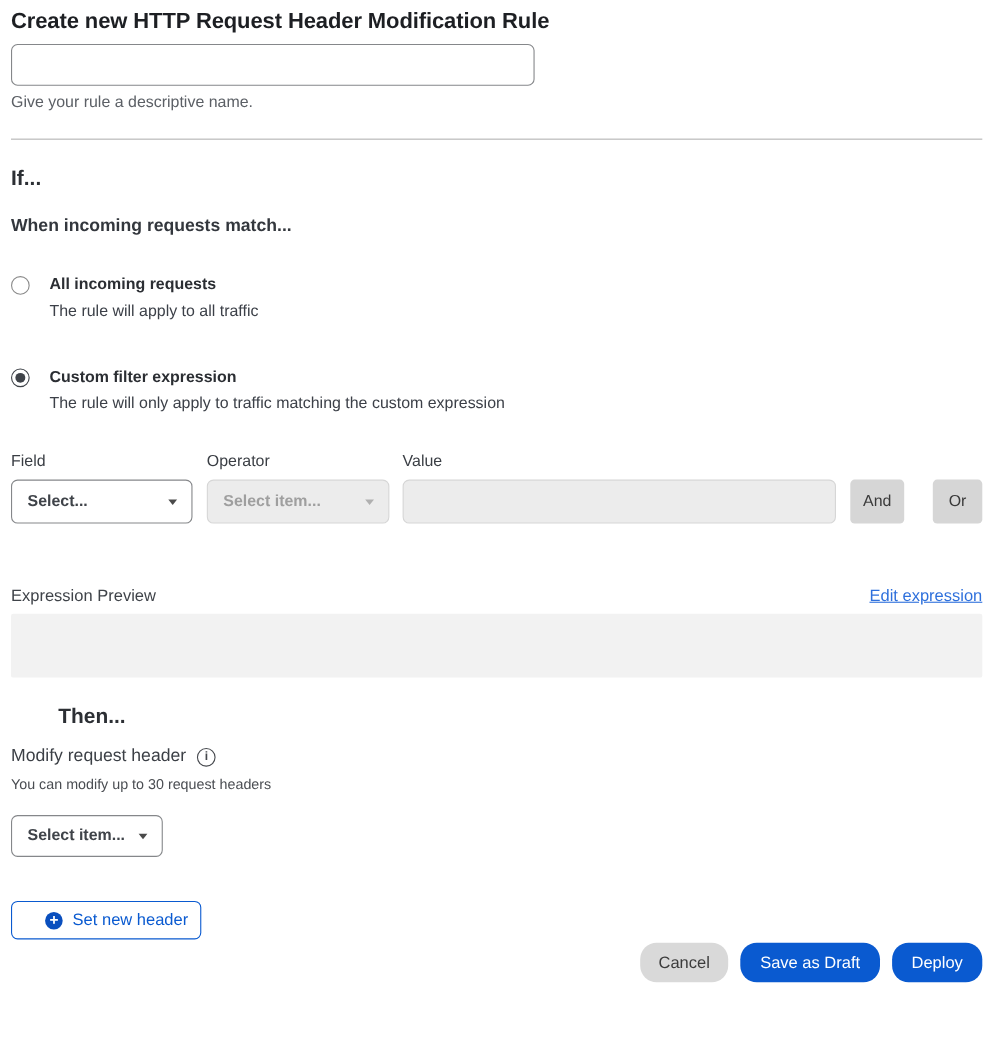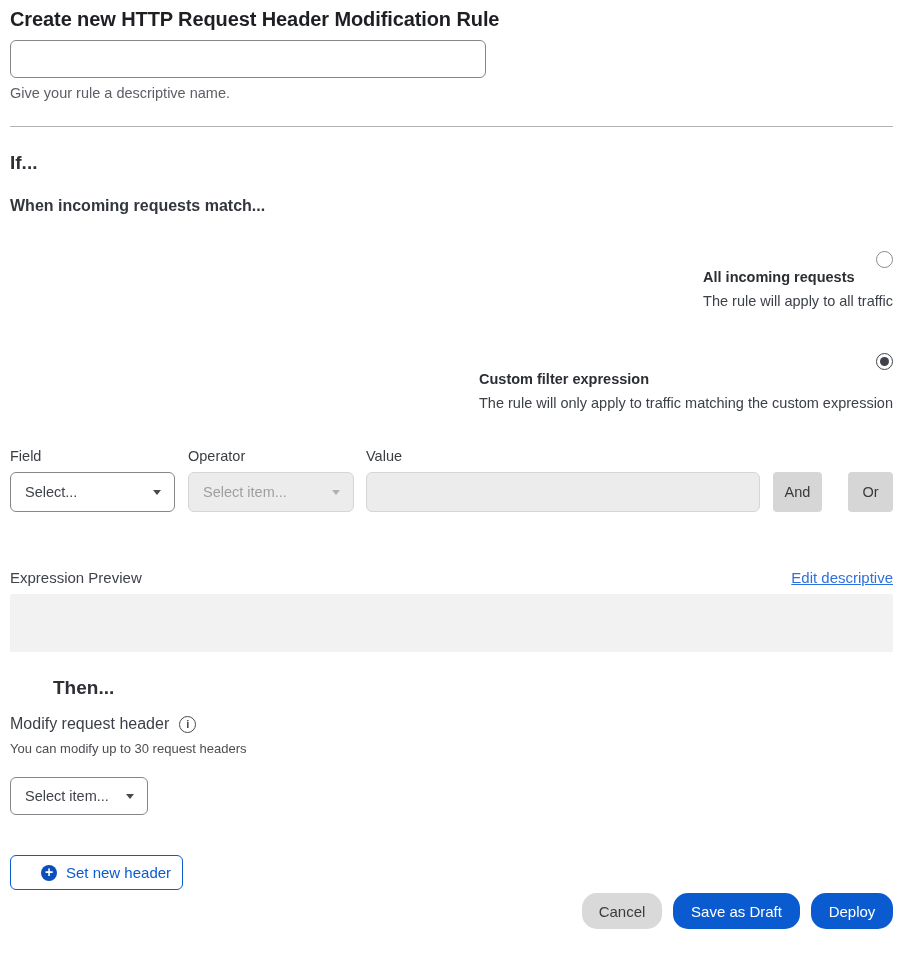--- a/index.html
+++ b/index.html
@@ -69,23 +69,22 @@
     border-top: 1px solid #b3b3b3;
     margin: 25px 0 0 0;
   }
 
   .if-heading { margin-top: 25px; }
   .match-subheading { margin-top: 23px; }
 
   
   .radio-row {
     display: flex;
-    align-items: flex-end;
-    cursor: pointer;
-    flex-direction: column;
+    align-items: flex-start;
+    cursor: pointer;
   }
   .radio-row-1 { margin-top: 35px; }
   .radio-row-2 { margin-top: 41px; }
   .radio {
     flex: 0 0 auto;
     width: 17px;
     height: 17px;
     border: 1px solid #8a8a8a;
     border-radius: 50%;
     background: #fff;
@@ -129,20 +128,21 @@
     border: 1px solid #85878a;
     border-radius: 6px;
     background: #fff;
     display: flex;
     align-items: center;
     justify-content: space-between;
     padding: 0 13px 0 14px;
     font-size: 14.5px;
     color: #3f4349;
     cursor: pointer;
+    font-weight: bold;
   }
   .select .caret {
     width: 0; height: 0;
     border-left: 4.5px solid transparent;
     border-right: 4.5px solid transparent;
     border-top: 5.5px solid #4a4a4a;
     margin-left: 10px;
   }
   .select.disabled {
     background: #ececec;
@@ -329,21 +329,21 @@
       <span>Select item...</span>
       <span class="caret"></span>
     </div>
     <input class="text-input value-input" disabled="" value="" style="">
     <button class="chip-button and-button">And</button>
     <button class="chip-button or-button">Or</button>
   </div>
 
   <div class="preview-header">
     <span class="preview-label">Expression Preview</span>
-    <a class="edit-link">Edit descriptive</a>
+    <a class="edit-link">Edit expression</a>
   </div>
   <div class="preview-box"></div>
 
   <h2 class="section-heading then-heading">Then...</h2>
 
   <div class="action-row">
     <span class="action-label">Modify request header</span>
     <span class="info-icon">i</span>
   </div>
   <div class="count-helper">You can modify up to 30 request headers</div>

